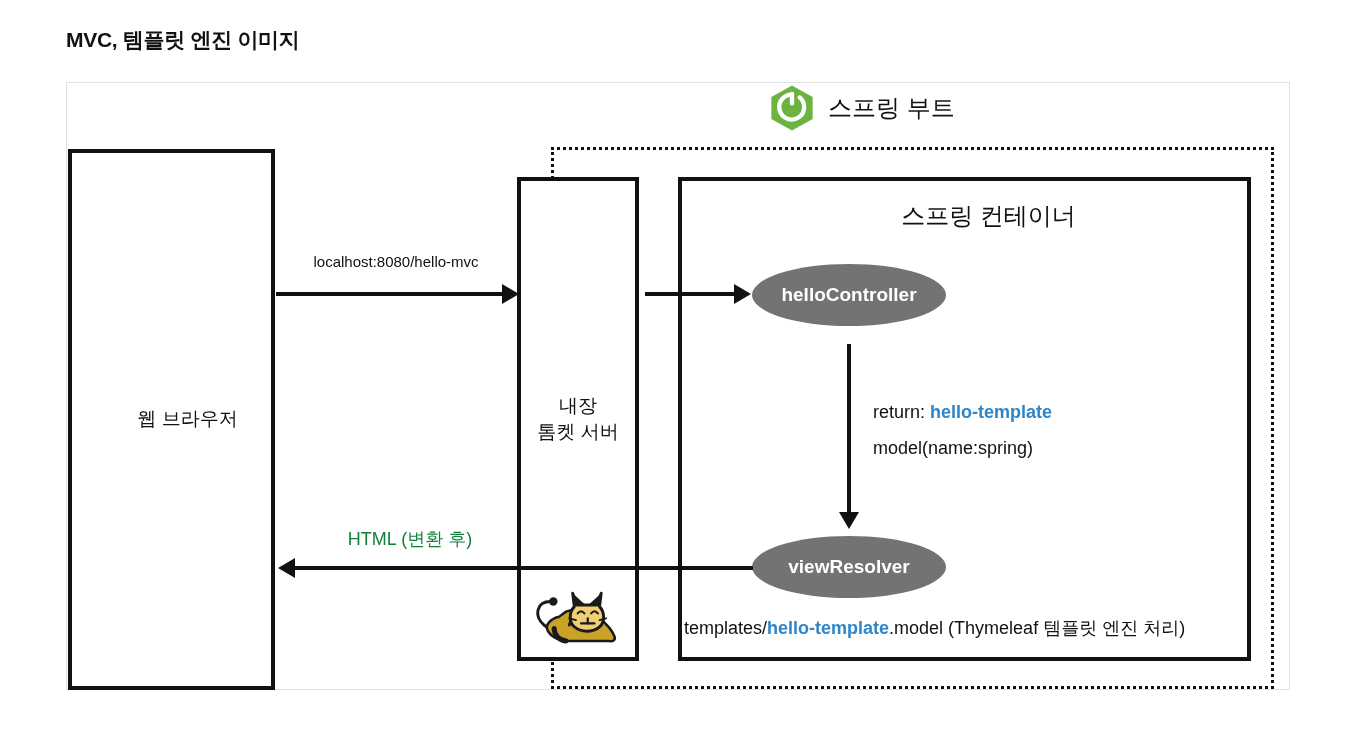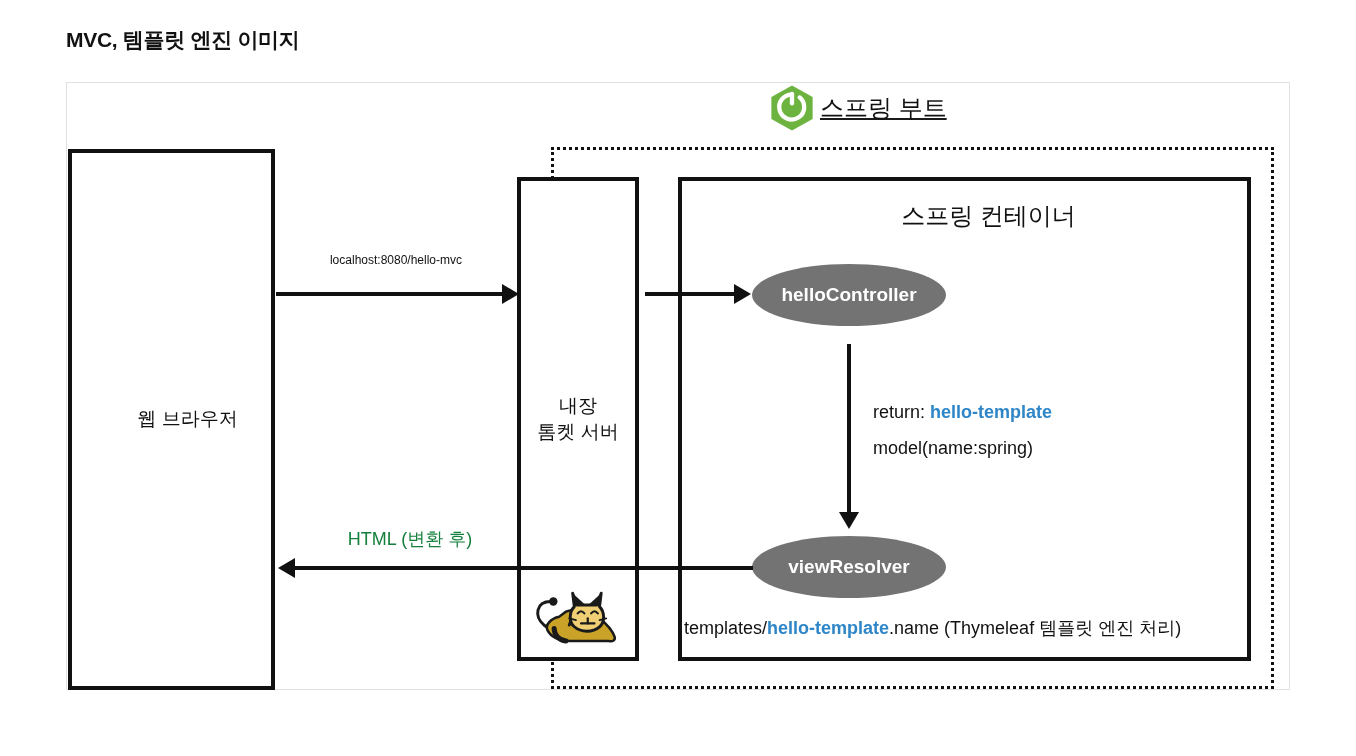--- a/index.html
+++ b/index.html
@@ -40,22 +40,21 @@
     box-sizing: border-box;
   }
 
   
   #springboot-header {
     position: absolute;
     left: 768px;
     top: 84px;
     display: flex;
     align-items: center;
-    gap: 4px;
-    text-decoration: underline;
+    gap: 12px;
   }
   #springboot-logo { width: 48px; height: 48px; display: block; }
   #springboot-label {
     font-size: 24px;
     color: #111111;
     white-space: nowrap;
   }
 
   
   #springboot-boundary {
@@ -161,21 +160,21 @@
     border-top: 17px solid #111111;
   }
 
   
   #req-line  { left: 276px; top: 292px; width: 228px; }
   #req-head  { left: 502px; top: 284px; }
   #req-label {
     position: absolute;
     left: 276px; top: 253px; width: 240px;
     text-align: center;
-    font-size: 12px;
+    font-size: 15px;
     color: #111111;
     white-space: nowrap;
   }
 
   
   #req2-line { left: 645px; top: 292px; width: 91px; }
   #req2-head { left: 734px; top: 284px; }
 
   
   #flow-line { left: 847px; top: 344px; height: 172px; }
@@ -284,13 +283,13 @@
 <div id="flow-head" class="arrowhead-down"></div>
 
 <div id="resp-label">HTML (변환 후)</div>
 <div id="resp-line" class="hline"></div>
 <div id="resp-head" class="arrowhead-left"></div>
 
 <div id="annot-return" class="annot"><span>return: </span><span class="hl-blue">hello-template</span></div>
 
 <div id="annot-model" class="annot">model(name:spring)</div>
 
-<div id="annot-template" class="annot"><span>templates/</span><span class="hl-blue">hello-template</span><span>.name (Thymeleaf 템플릿 엔진 처리)</span></div>
+<div id="annot-template" class="annot"><span>templates/</span><span class="hl-blue">hello-template</span><span>.model (Thymeleaf 템플릿 엔진 처리)</span></div>
 
 </body></html>

